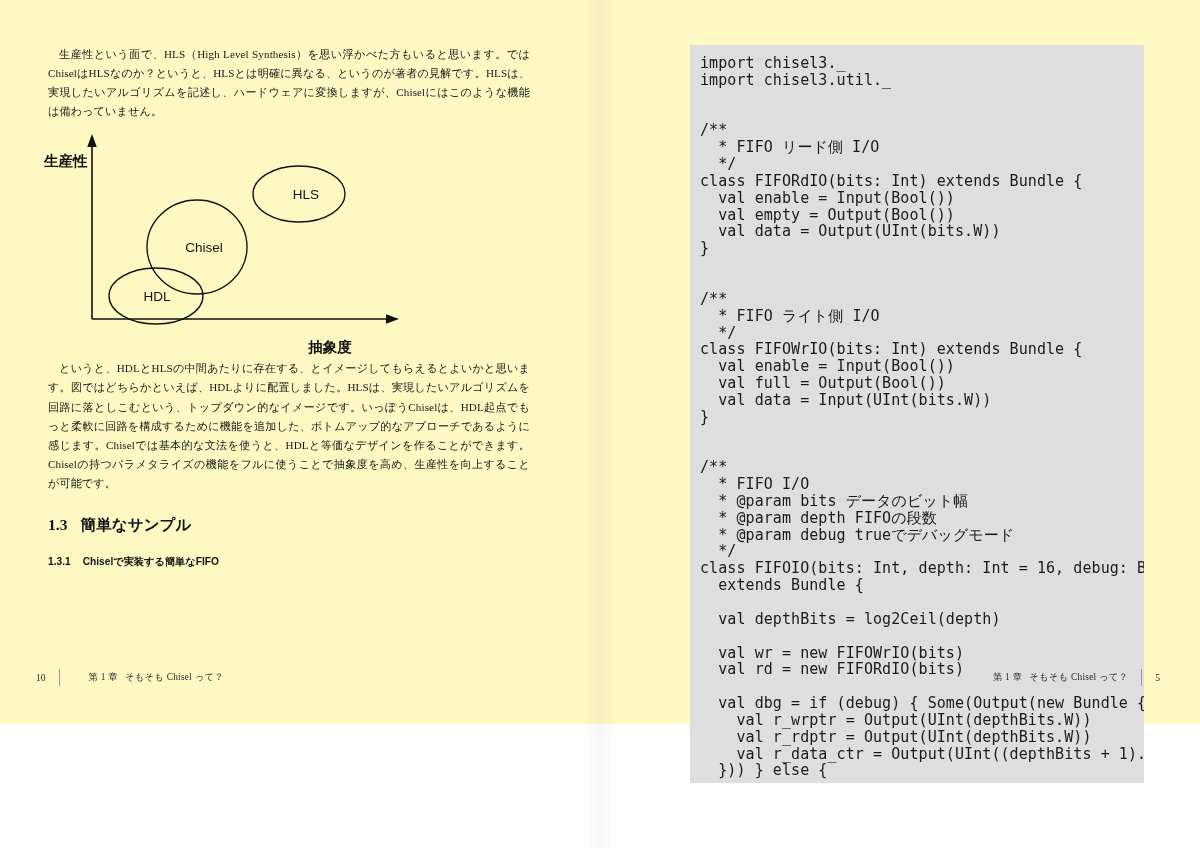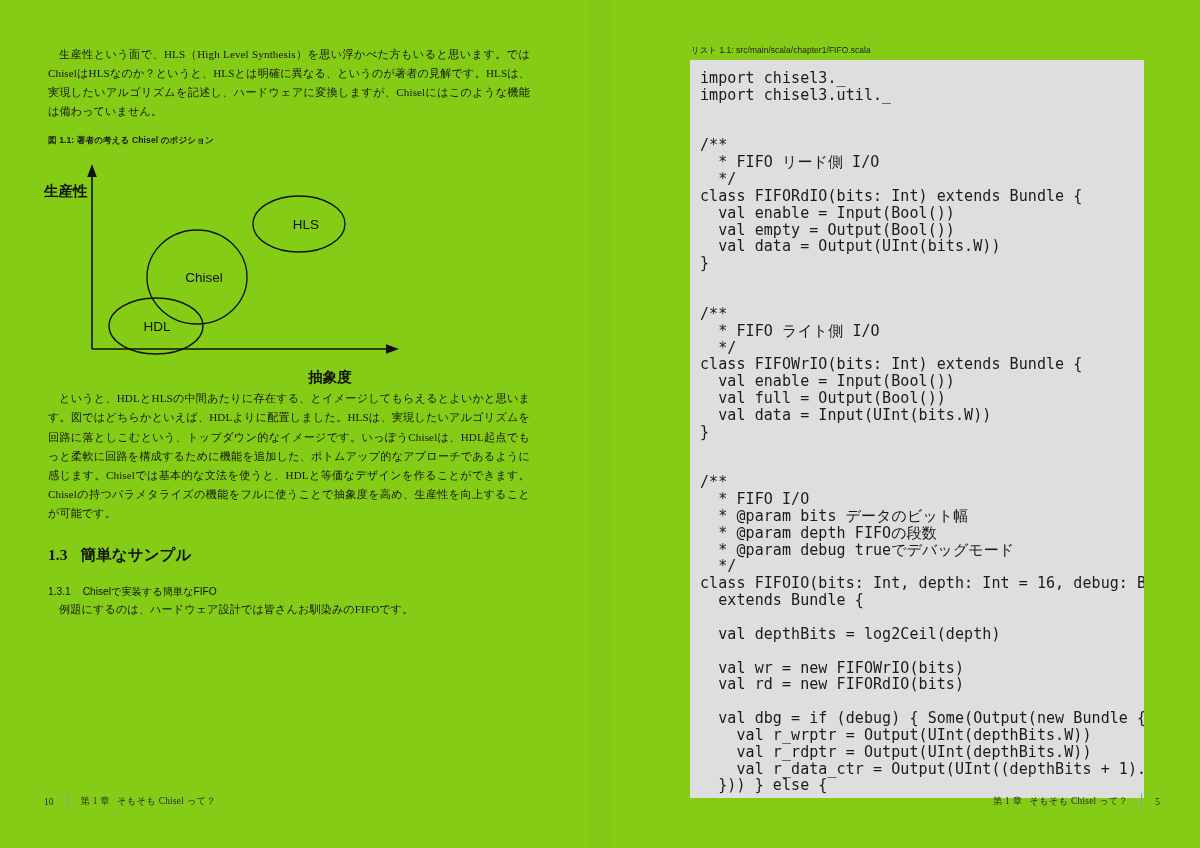--- a/index.html
+++ b/index.html
@@ -19,22 +19,22 @@
   
   #spread {
     position: absolute;
     inset: 0;
     background: #ffffff;
     display: flex;
   }
   .page {
     position: relative;
     width: 600px;
-    height: 848px;
-    background: #84cc16;
+    height: 724px;
+    background: #fef9c3;
     box-sizing: border-box;
   }
   .page-left  { padding: 45px 70px 0 48px; }
   .page-right { padding: 45px 40px 0 90px; }
 
   
   #gutter {
     position: absolute;
     left: 588px;
     top: 0;
@@ -79,23 +79,23 @@
     font-size: 15.5px;
     font-weight: 700;
     color: #111111;
     margin: 22px 0 9px 0;
     letter-spacing: 0.005em;
   }
   h2.sec .num { margin-right: 13px; }
   h3.subsec {
     font-family: "Liberation Sans", "DejaVu Sans", sans-serif;
     font-size: 10.2px;
-    font-weight: 400;
+    font-weight: 700;
     color: #111111;
-    margin: 19px 0 1px 0;
+    margin: 19px 0 7px 0;
   }
   h3.subsec .num { margin-right: 12px; }
 
   
   .listing-caption {
     font-family: "Liberation Sans", "DejaVu Sans", sans-serif;
     font-size: 8.4px;
     font-weight: 400;
     color: #1b1b1b;
     margin: 0 0 4px 1px;
@@ -120,43 +120,42 @@
   .footer {
     position: absolute;
     bottom: 38px;
     font-family: "Liberation Serif", "DejaVu Serif", serif;
     font-size: 9.3px;
     color: #2a2a2a;
     display: flex;
     align-items: center;
     white-space: nowrap;
   }
-  .footer-left  { left: 44px; }
+  .footer-left  { left: 36px; }
   .footer-right { right: 40px; }
   .footer .rule {
     display: inline-block;
     width: 1px;
     height: 17px;
     background: #9a9a9a;
     margin: 0 13px;
   }
   .footer .pageno { font-size: 9.6px; }
   .footer .chap { letter-spacing: 0.03em; }
-  .footer .chap .chnum { margin-right: 7px; }
+  .footer .chap .chnum { margin-right: 7px; margin-left: 16px; }
 </style>
 </head>
 <body>
 
 <div id="spread">
 
   <div class="page page-left">
 
     <p class="body">生産性という面で、HLS（High Level Synthesis）を思い浮かべた方もいると思います。ではChiselはHLSなのか？というと、HLSとは明確に異なる、というのが著者の見解です。HLSは、実現したいアルゴリズムを記述し、ハードウェアに変換しますが、Chiselにはこのような機能は備わっていません。</p>
 
-    <div class="fig-caption">図 1.1: 著者の考える Chisel のポジション</div>
 
     <div class="figure-wrap">
       <svg width="400" height="238" viewBox="0 0 400 238" xmlns="http://www.w3.org/2000/svg">
 
         <g stroke="#111" stroke-width="1.6" fill="none">
           <line x1="50" y1="198" x2="50" y2="22"></line>
         </g>
         <polygon points="50,13 45.2,26 54.8,26" fill="#111"></polygon>
 
         <g stroke="#111" stroke-width="1.6" fill="none">
@@ -181,32 +180,30 @@
 
     <h2 class="sec">
       <span class="num">1.3</span><span>簡単なサンプル</span>
     </h2>
 
 
     <h3 class="subsec">
       <span class="num">1.3.1</span><span>Chiselで実装する簡単なFIFO</span>
     </h3>
 
-    <p class="body">例題にするのは、ハードウェア設計では皆さんお馴染みのFIFOです。</p>
 
     <div class="footer footer-left">
       <span class="pageno">10</span>
       <span class="rule"></span>
       <span class="chap"><span class="chnum">第 1 章</span><span>そもそも Chisel って？</span></span>
     </div>
   </div>
 
   <div class="page page-right">
 
-    <div class="listing-caption">リスト 1.1: src/main/scala/chapter1/FIFO.scala</div>
     <pre class="code">import chisel3._
 import chisel3.util._
 
 
 /**
   * FIFO リード側 I/O
   */
 class FIFORdIO(bits: Int) extends Bundle {
   val enable = Input(Bool())
   val empty = Output(Bool())

